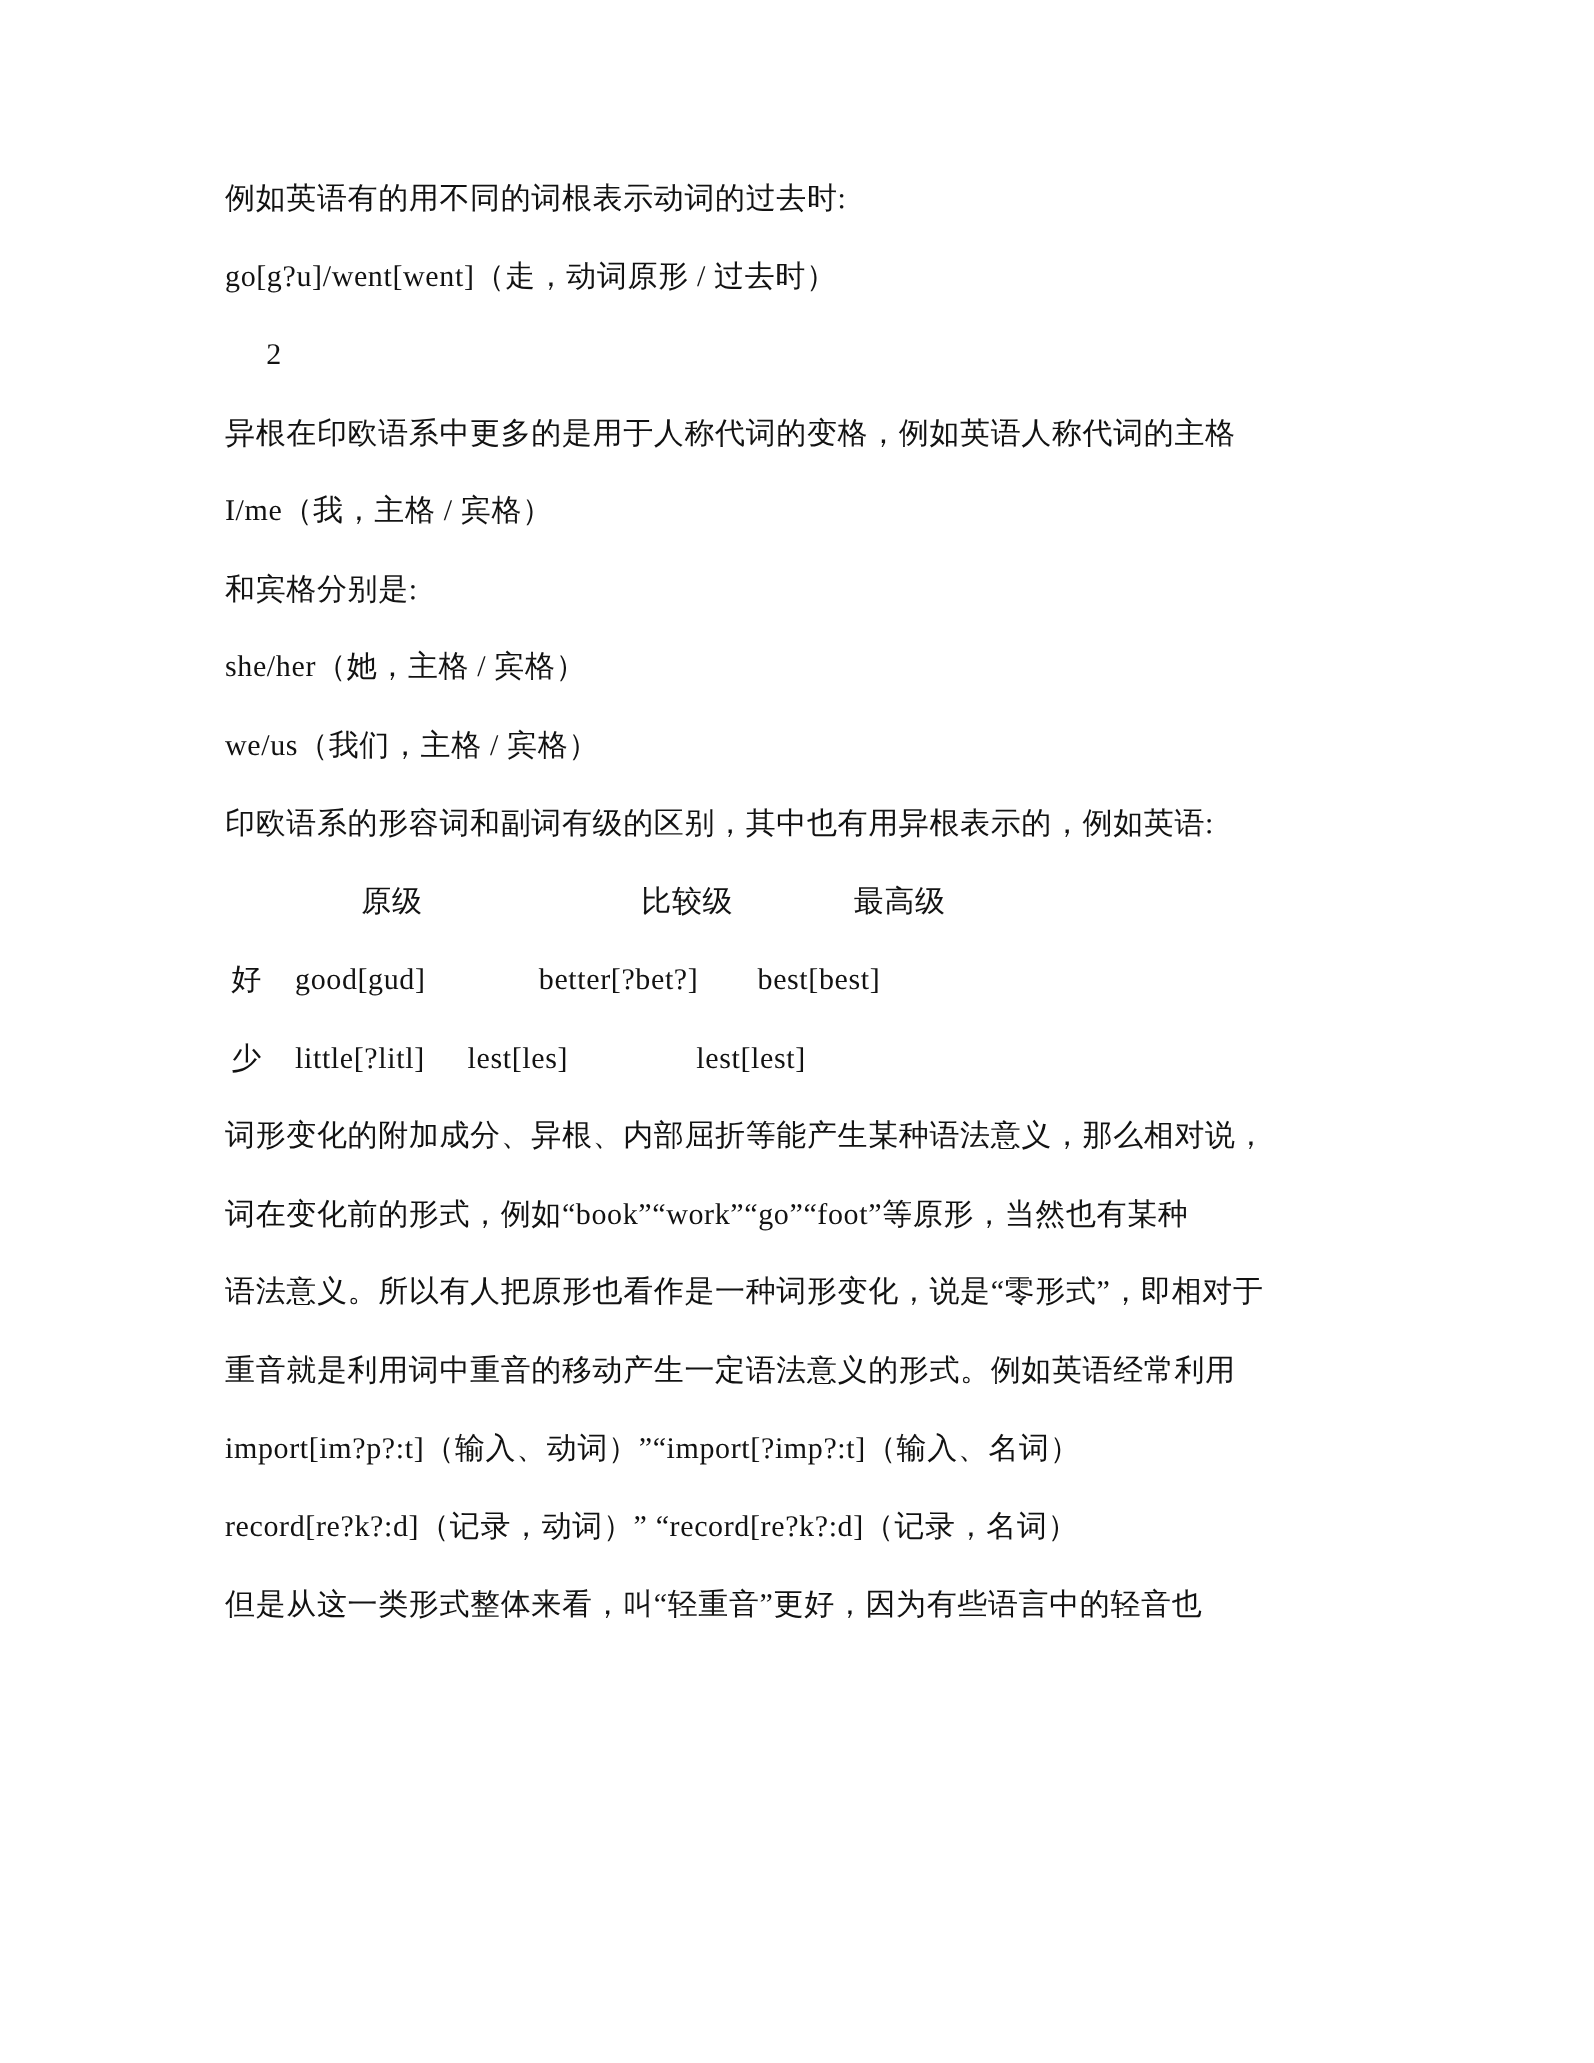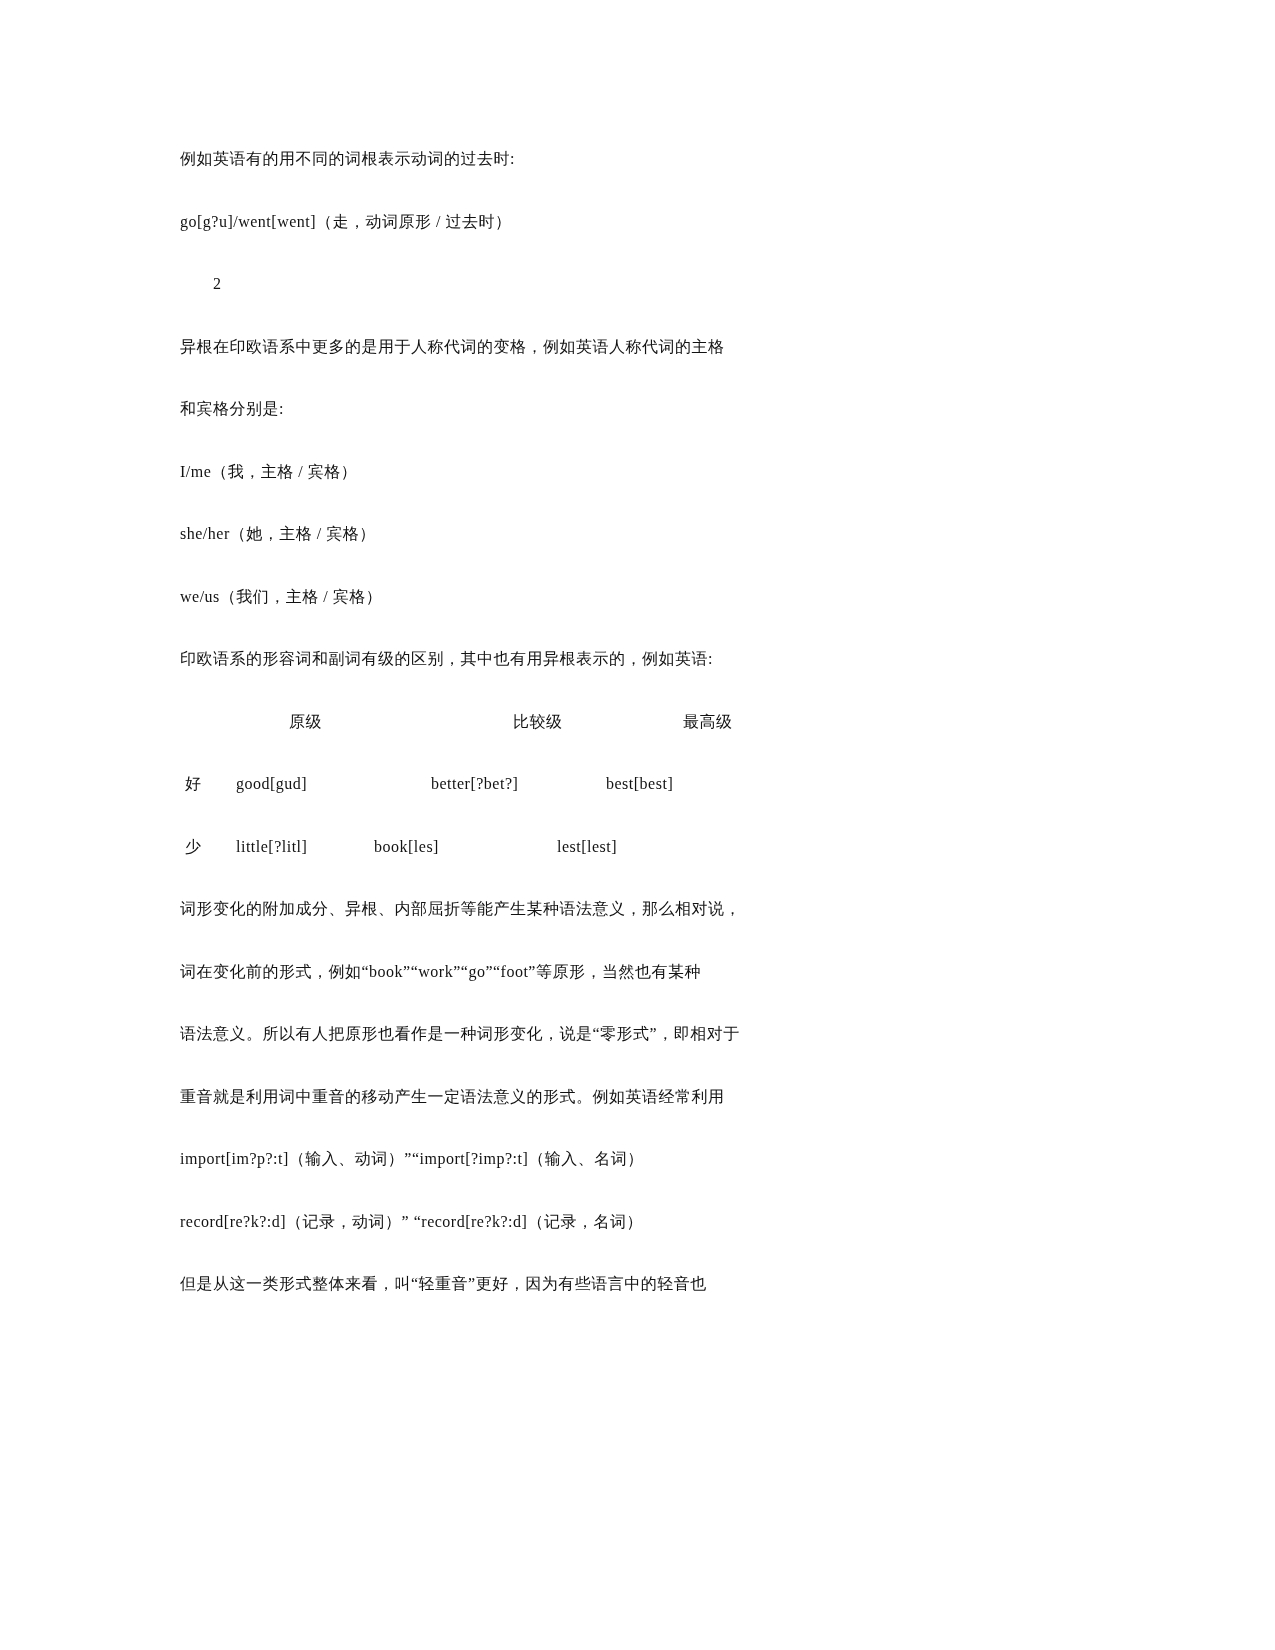--- a/index.html
+++ b/index.html
@@ -18,21 +18,21 @@
   }
   .content {
     position: absolute;
     left: 180px;
     top: 128px;
     width: 900px;
   }
   .line {
     height: 62.5px;
     line-height: 62.5px;
-    font-size: 16px;
+    font-size: 24px;
     white-space: nowrap;
     letter-spacing: 0.5px;
   }
   .line.cols {
     position: relative;
   }
   .line.cols span {
     position: absolute;
     top: 0;
     height: 62.5px;
@@ -44,43 +44,43 @@
 </head>
 <body>
 
 <div class="page">
   <div class="content">
 
     <div class="line">例如英语有的用不同的词根表示动词的过去时:</div>
     <div class="line">go[g?u]/went[went]（走，动词原形 / 过去时）</div>
     <div class="line indent-1">2</div>
     <div class="line">异根在印欧语系中更多的是用于人称代词的变格，例如英语人称代词的主格</div>
+    <div class="line">I/me（我，主格 / 宾格）</div>
     <div class="line">和宾格分别是:</div>
-    <div class="line">I/me（我，主格 / 宾格）</div>
     <div class="line">she/her（她，主格 / 宾格）</div>
     <div class="line">we/us（我们，主格 / 宾格）</div>
     <div class="line">印欧语系的形容词和副词有级的区别，其中也有用异根表示的，例如英语:</div>
 
     <div class="line cols">
       <span style="left:109px">原级</span>
       <span style="left:333px">比较级</span>
       <span style="left:503px">最高级</span>
     </div>
 
     <div class="line cols">
       <span style="left:5px">好</span>
       <span style="left:56px">good[gud]</span>
       <span style="left:251px">better[?bet?]</span>
       <span style="left:426px">best[best]</span>
     </div>
 
     <div class="line cols">
       <span style="left:5px">少</span>
       <span style="left:56px">little[?litl]</span>
-      <span style="left:194px">book[les]</span>
+      <span style="left:194px">lest[les]</span>
       <span style="left:377px">lest[lest]</span>
     </div>
 
     <div class="line">词形变化的附加成分、异根、内部屈折等能产生某种语法意义，那么相对说，</div>
     <div class="line">词在变化前的形式，例如“book”“work”“go”“foot”等原形，当然也有某种</div>
     <div class="line">语法意义。所以有人把原形也看作是一种词形变化，说是“零形式”，即相对于</div>
     <div class="line">重音就是利用词中重音的移动产生一定语法意义的形式。例如英语经常利用</div>
     <div class="line">import[im?p?:t]（输入、动词）”“import[?imp?:t]（输入、名词）</div>
     <div class="line">record[re?k?:d]（记录，动词）” “record[re?k?:d]（记录，名词）</div>
     <div class="line">但是从这一类形式整体来看，叫“轻重音”更好，因为有些语言中的轻音也</div>

